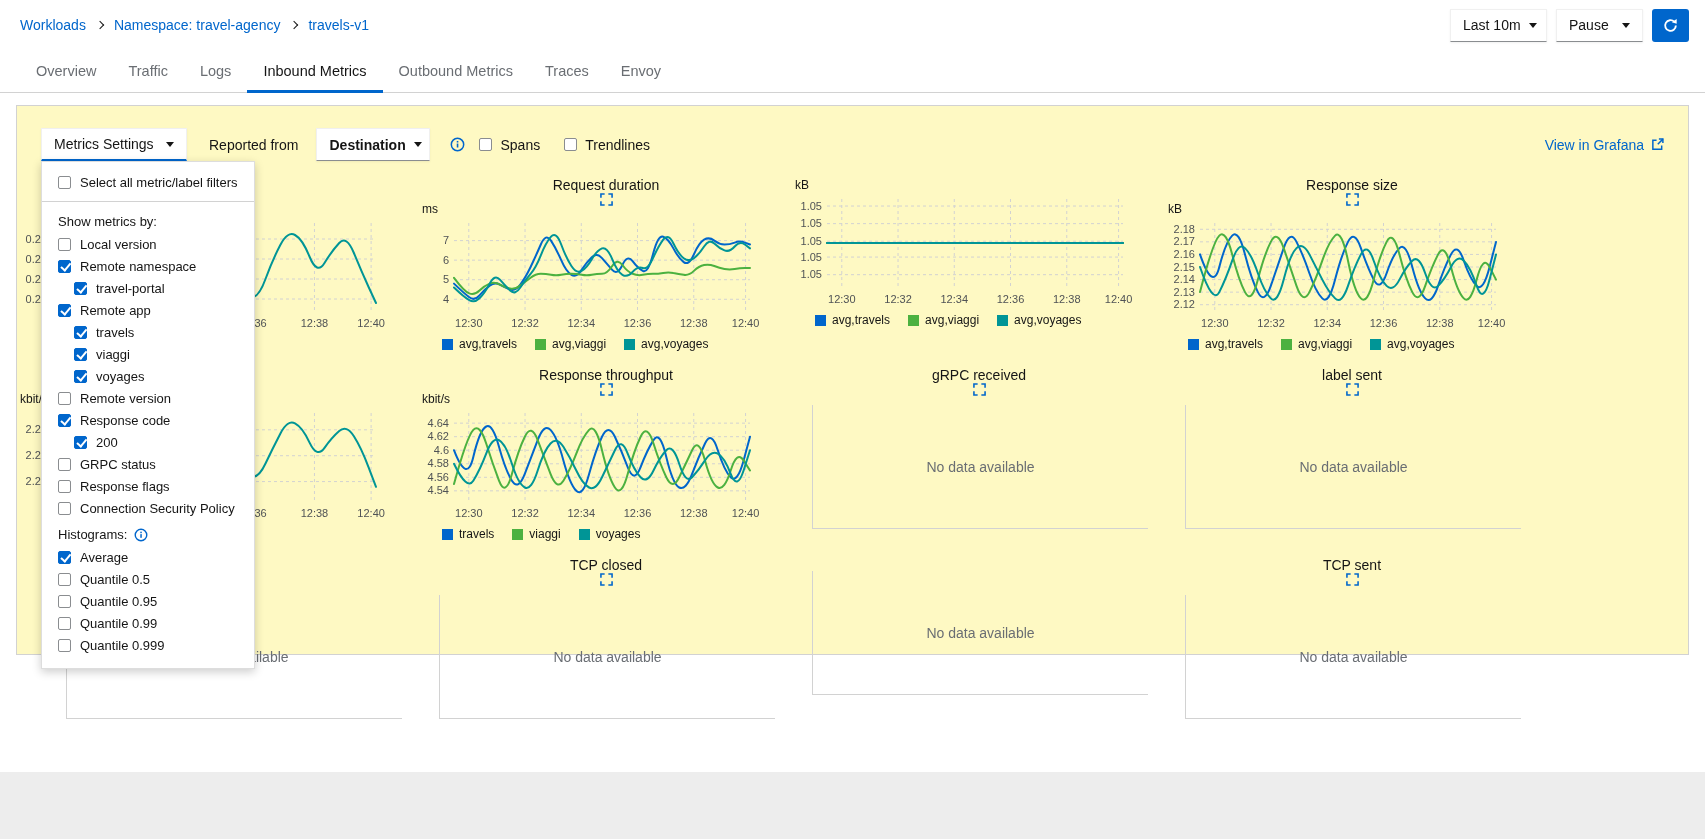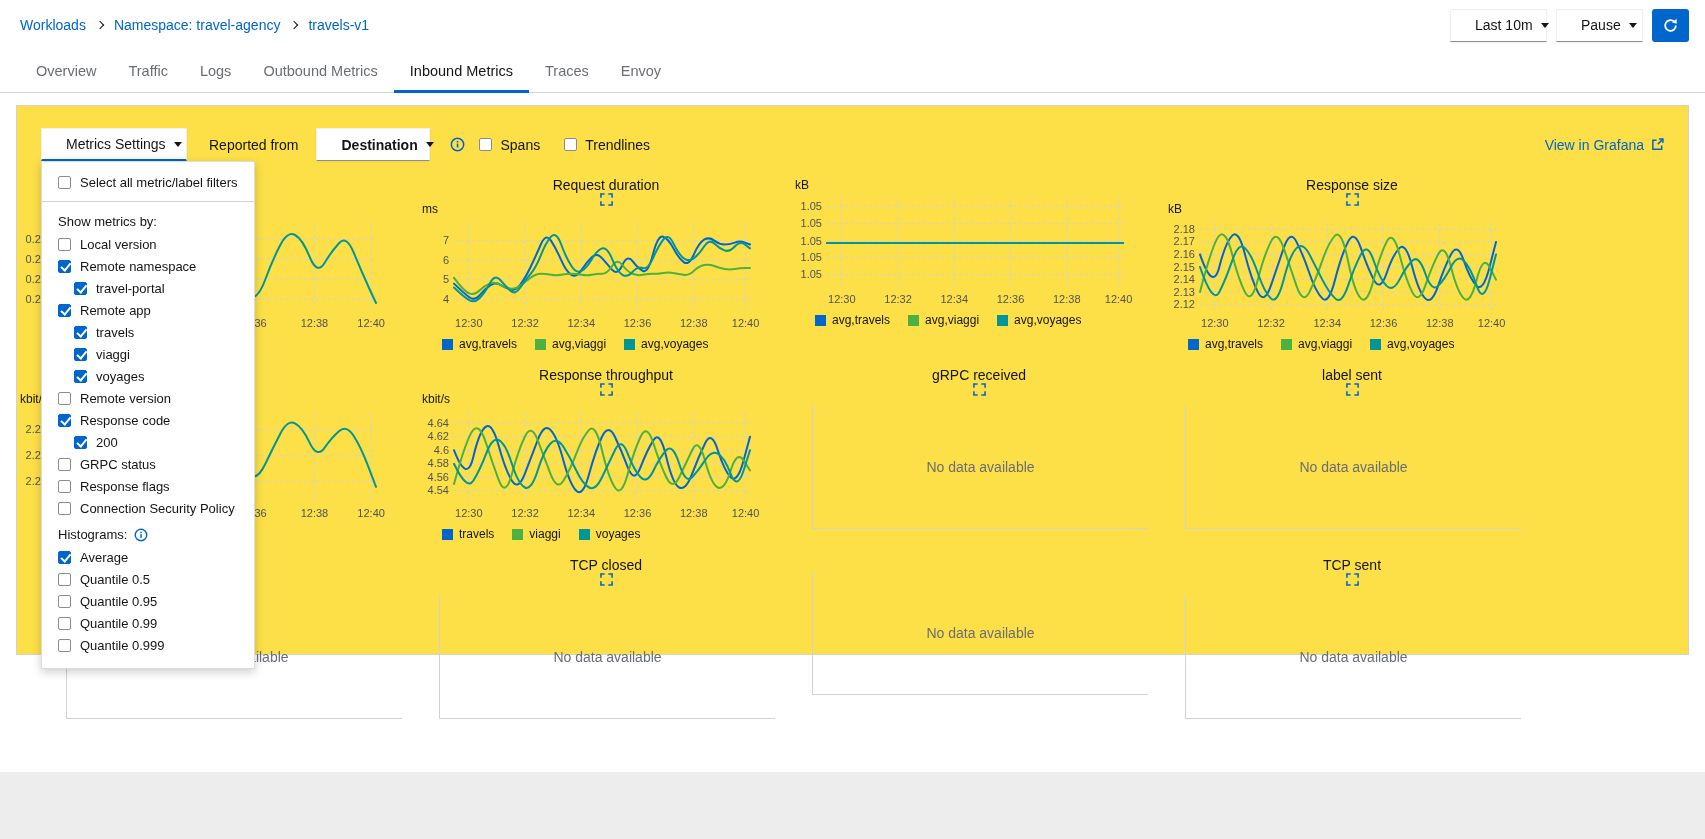--- a/index.html
+++ b/index.html
@@ -12,36 +12,36 @@
   a { text-decoration:none; }
 
   
   .topbar { display:flex; justify-content:space-between; align-items:center; padding:8px 16px 8px 20px; height:50px; }
   .breadcrumb { display:flex; align-items:center; gap:10px; }
   .breadcrumb a { color:#0066CC; }
   .crumb-sep { width:6px; height:6px; border-top:1.5px solid #151515; border-right:1.5px solid #151515; transform:rotate(45deg); display:inline-block; margin:0 1px; }
   .top-controls { display:flex; align-items:center; }
   .pf-select {
     height:33px; background:#fff; border:1px solid #f0f0f0; border-bottom:1px solid #8a8d90;
-    display:flex; align-items:center; justify-content:space-between; padding:0 24px;
+    display:flex; align-items:center; justify-content:space-between; padding:0 12px;
     box-shadow:0 1px 2px rgba(0,0,0,0.06); cursor:pointer; white-space:nowrap;
   }
   .duration { width:97px; }
   .pause { width:87px; margin-left:9px; }
   .caret { width:0; height:0; border-left:4px solid transparent; border-right:4px solid transparent; border-top:5px solid #151515; display:inline-block; margin-left:8px; }
   .refresh-btn { width:37px; height:33px; margin-left:9px; background:#0066CC; border:0; border-radius:3px; display:flex; align-items:center; justify-content:center; cursor:pointer; }
 
   
   .tabs { display:flex; border-bottom:1px solid #d2d2d2; padding-left:20px; }
   .tab { padding:13px 16px 11px; color:#6a6e73; cursor:pointer; border-bottom:3px solid transparent; margin-bottom:-1px; font-size:14.5px; }
   .tab.active { color:#151515; border-bottom-color:#0066CC; }
 
   
   .content { padding:12px 16px 0; }
-  .card { position:relative; border:1px solid #d2d2d2; background:#fde047; height:550px; padding:22px 24px; }
+  .card { position:relative; border:1px solid #d2d2d2; background:#fef9c3; height:550px; padding:22px 24px; }
 
   .metrics-toolbar { display:flex; justify-content:space-between; align-items:center; height:33px; margin-bottom:10px; }
   .mt-left { display:flex; align-items:center; }
   .settings-btn { width:146px; border-bottom:2px solid #0066CC; margin-right:22px; }
   .rf-label { margin-right:18px; }
   .dest { width:114px; margin-right:20px;font-weight:bold; }
   .info-icon { display:inline-flex; margin-right:14px; cursor:pointer; }
   .chk { display:inline-flex; align-items:center; gap:8px; margin-right:24px; cursor:pointer; }
   .grafana-link { color:#0066CC; display:inline-flex; align-items:center; gap:7px; }
 
@@ -108,22 +108,22 @@
           </svg>
       </span>
     </button>
   </div>
 </div>
 
 <nav class="tabs">
   <div class="tab">Overview</div>
   <div class="tab">Traffic</div>
   <div class="tab">Logs</div>
+  <div class="tab active">Inbound Metrics</div>
   <div class="tab">Outbound Metrics</div>
-  <div class="tab active">Inbound Metrics</div>
   <div class="tab">Traces</div>
   <div class="tab">Envoy</div>
 </nav>
 
 <main class="content">
   <section class="card">
 
     <div class="metrics-toolbar">
       <div class="mt-left">
         <div class="pf-select settings-btn">

